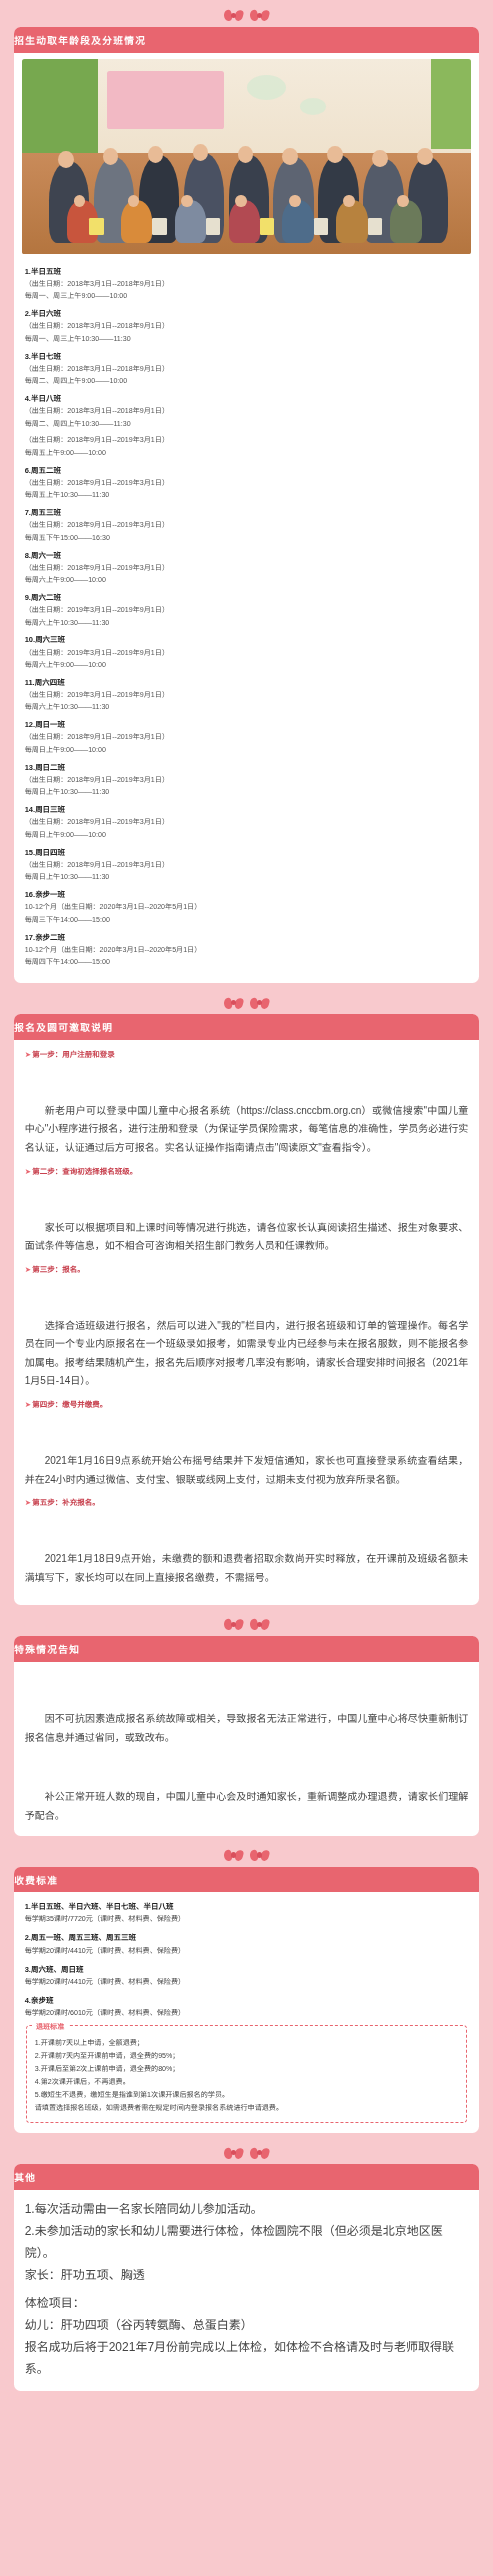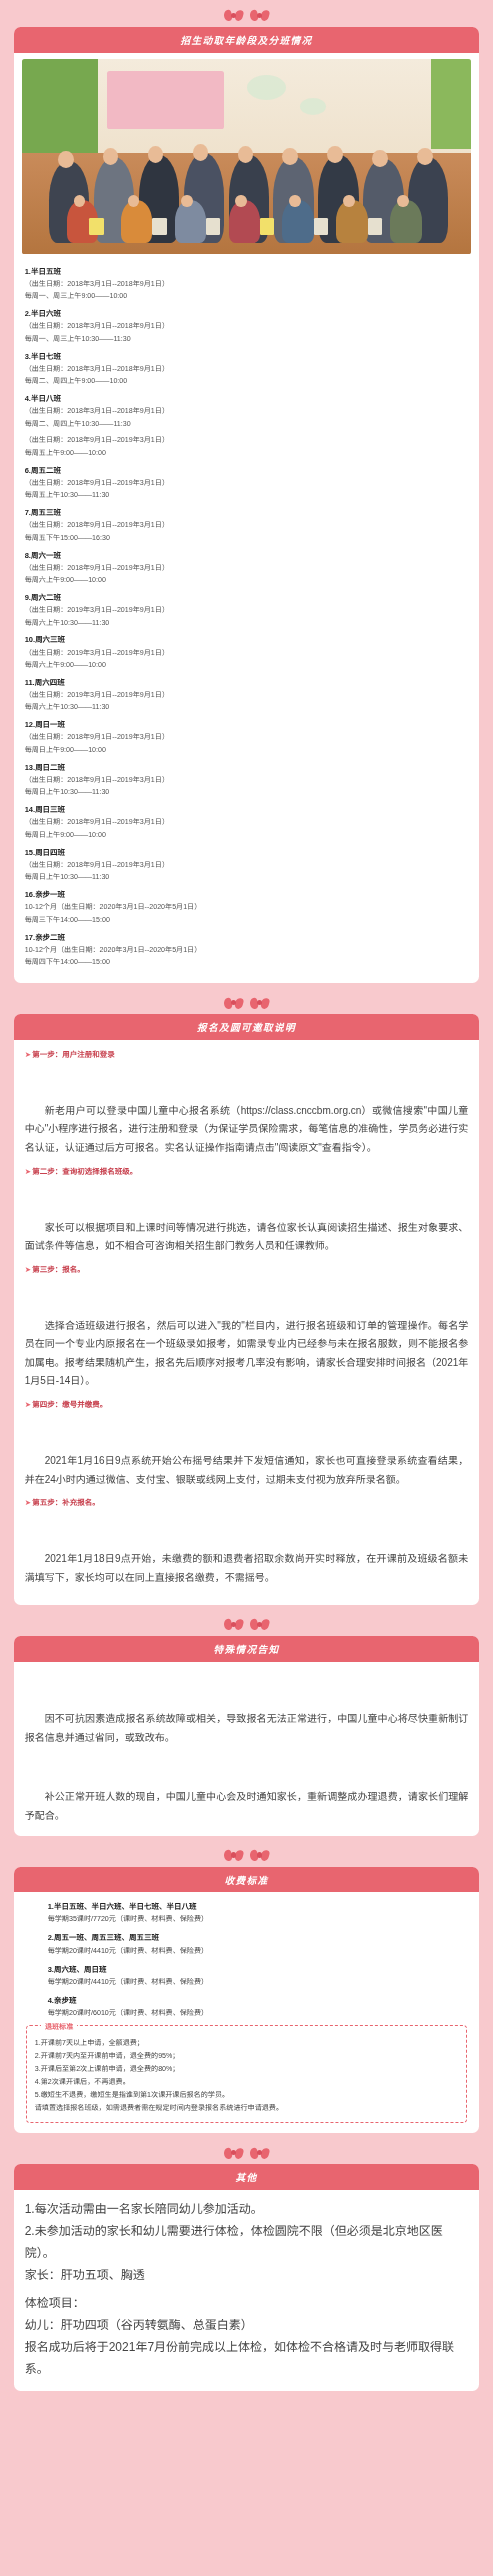--- a/index.html
+++ b/index.html
@@ -52,23 +52,21 @@
     margin: 0 14.3px 3.9px 14.3px;
     padding: 0 0 10.4px 0;
     overflow: hidden;
   }
   .card-title {
     background: #e8656f;
     color: #ffffff;
     font-size: 9.7px;
     font-weight: bold;
     letter-spacing: 1.3px;
-    text-align: center;
     padding: 5.8px 0;
-    font-style: italic;
   }
   .card-body {
     padding: 7.8px 10.4px 0 10.4px;
     color: #333;
     font-size: 7.5px;
     line-height: 1.75;
   }
 
   
   .photo-wrap {
@@ -143,35 +141,35 @@
   .sec-text {
     color: #444;
     font-size: 10px;
     line-height: 1.85;
     text-align: justify;
     text-indent: 2em;
     margin-top: 41px;
   }
 
   
-  .fee-group { margin-bottom: 5.8px; margin-left: 23px; }
+  .fee-group { margin-bottom: 5.8px; }
   .fee-name { font-weight: bold; color: #222; font-size: 7.5px; }
   .fee-line { color: #444; font-size: 7.1px; }
 
   
   .warn-box {
     border: 0.6px dashed #e8656f;
     border-radius: 3.9px;
     margin: 3.9px 1.3px 0 1.3px;
     padding: 10.4px 7.8px 6.5px 7.8px;
     position: relative;
   }
   .warn-tag {
     position: absolute;
-    top: -5.8px; left: 14px;
+    top: -5.8px; left: 5px;
     background: #ffffff;
     color: #e8656f;
     font-size: 7.1px;
     font-weight: bold;
     padding: 0 3.9px;
   }
   .warn-line {
     color: #444;
     font-size: 7.1px;
     line-height: 1.85;

